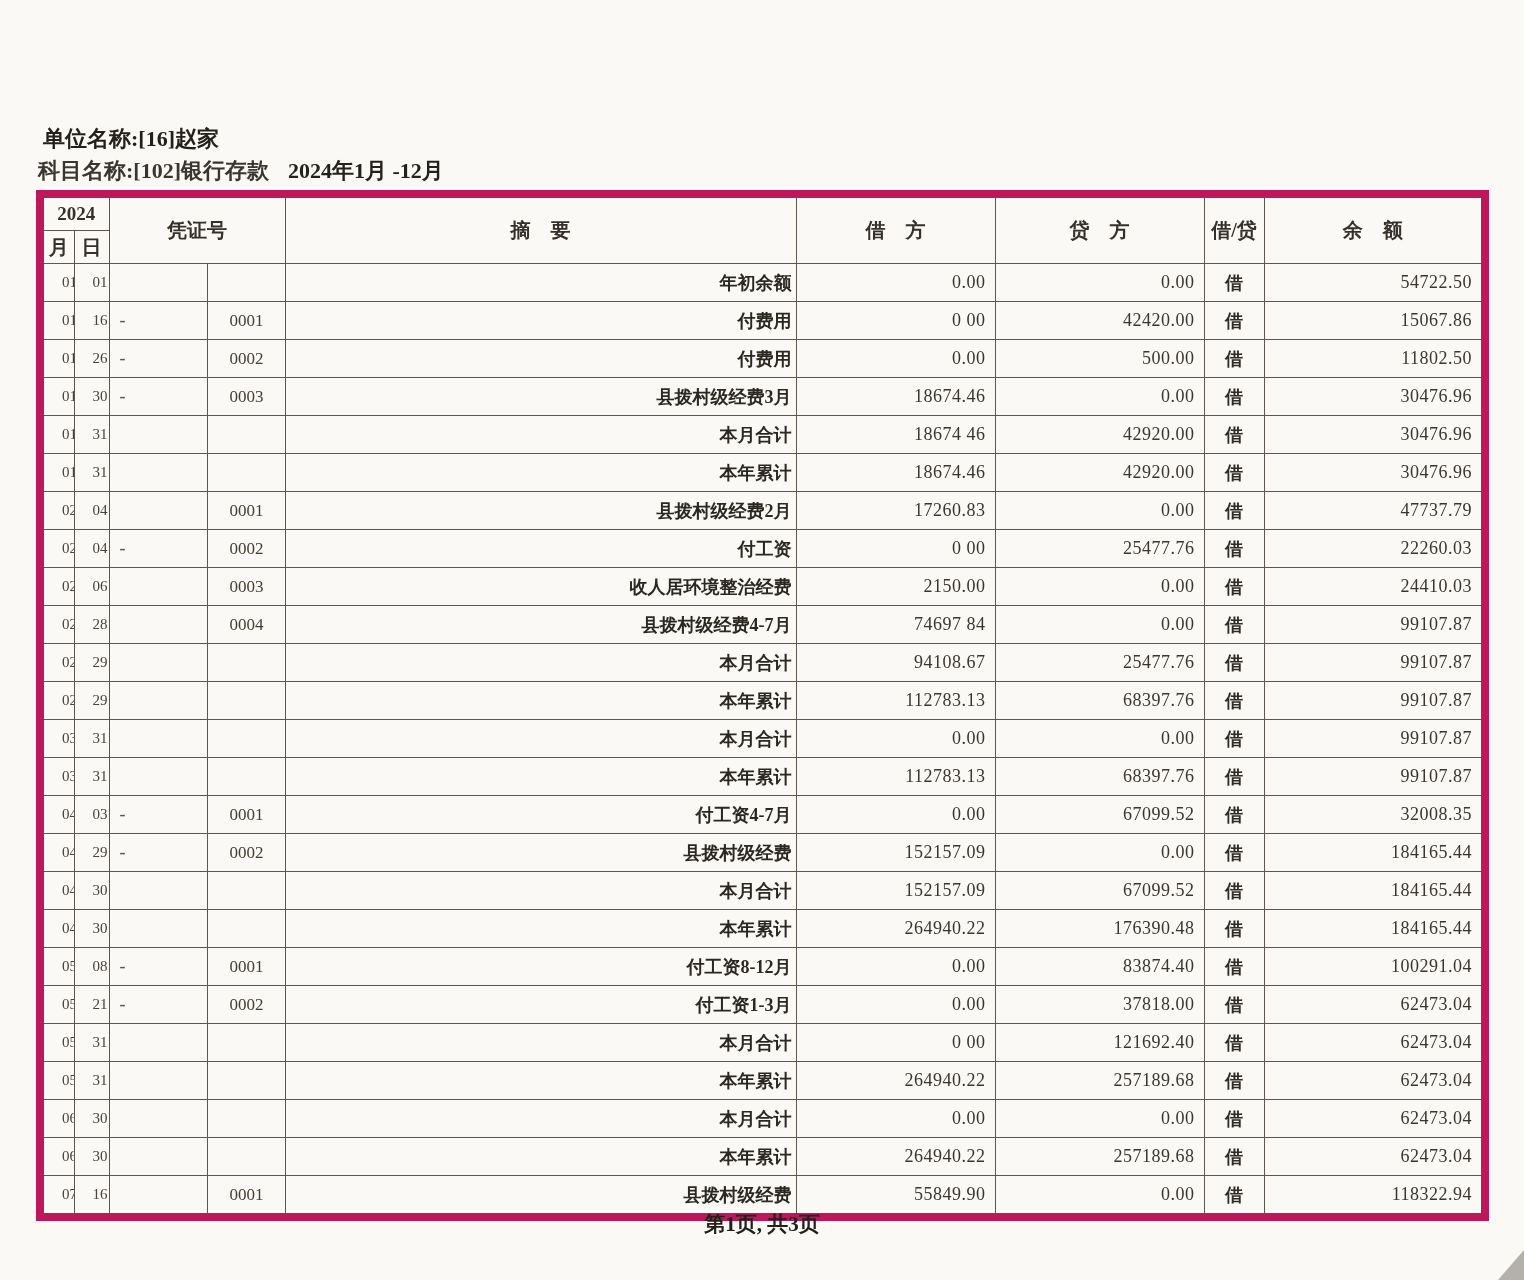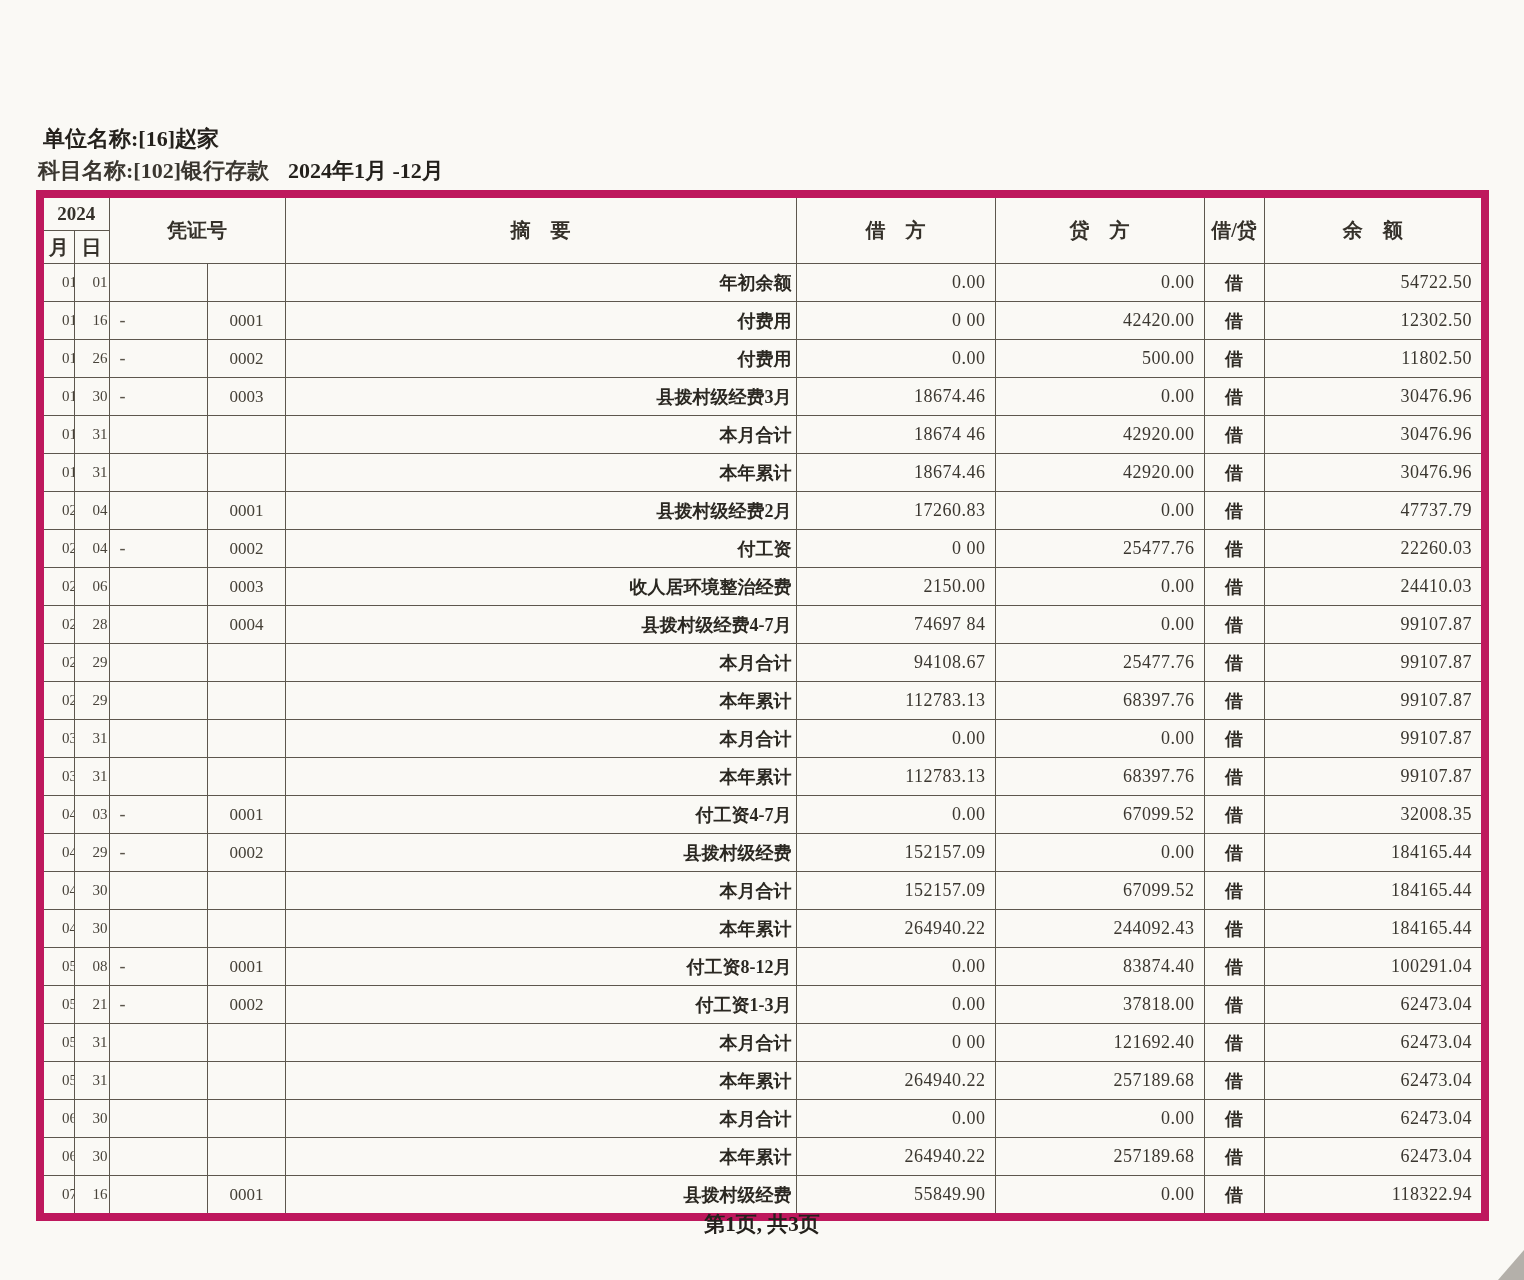--- a/index.html
+++ b/index.html
@@ -113,21 +113,21 @@
         </tr>
         <tr>
           <td class="cell-month">01</td>
           <td class="cell-day">16</td>
           <td class="cell-voucher-prefix">-</td>
           <td class="cell-voucher">0001</td>
           <td class="cell-summary">付费用</td>
           <td class="cell-debit">0 00</td>
           <td class="cell-credit">42420.00</td>
           <td class="cell-direction">借</td>
-          <td class="cell-balance">12302.50</td>
+          <td class="cell-balance">15067.86</td>
         </tr>
         <tr>
           <td class="cell-month">01</td>
           <td class="cell-day">26</td>
           <td class="cell-voucher-prefix">-</td>
           <td class="cell-voucher">0002</td>
           <td class="cell-summary">付费用</td>
           <td class="cell-debit">0.00</td>
           <td class="cell-credit">500.00</td>
           <td class="cell-direction">借</td>
@@ -287,21 +287,21 @@
           <td class="cell-direction">借</td>
           <td class="cell-balance">184165.44</td>
         </tr>
         <tr>
           <td class="cell-month">04</td>
           <td class="cell-day">30</td>
           <td class="cell-voucher-prefix"></td>
           <td class="cell-voucher"></td>
           <td class="cell-summary">本年累计</td>
           <td class="cell-debit">264940.22</td>
-          <td class="cell-credit">244092.43</td>
+          <td class="cell-credit">176390.48</td>
           <td class="cell-direction">借</td>
           <td class="cell-balance">184165.44</td>
         </tr>
         <tr>
           <td class="cell-month">05</td>
           <td class="cell-day">08</td>
           <td class="cell-voucher-prefix">-</td>
           <td class="cell-voucher">0001</td>
           <td class="cell-summary">付工资8-12月</td>
           <td class="cell-debit">0.00</td>

